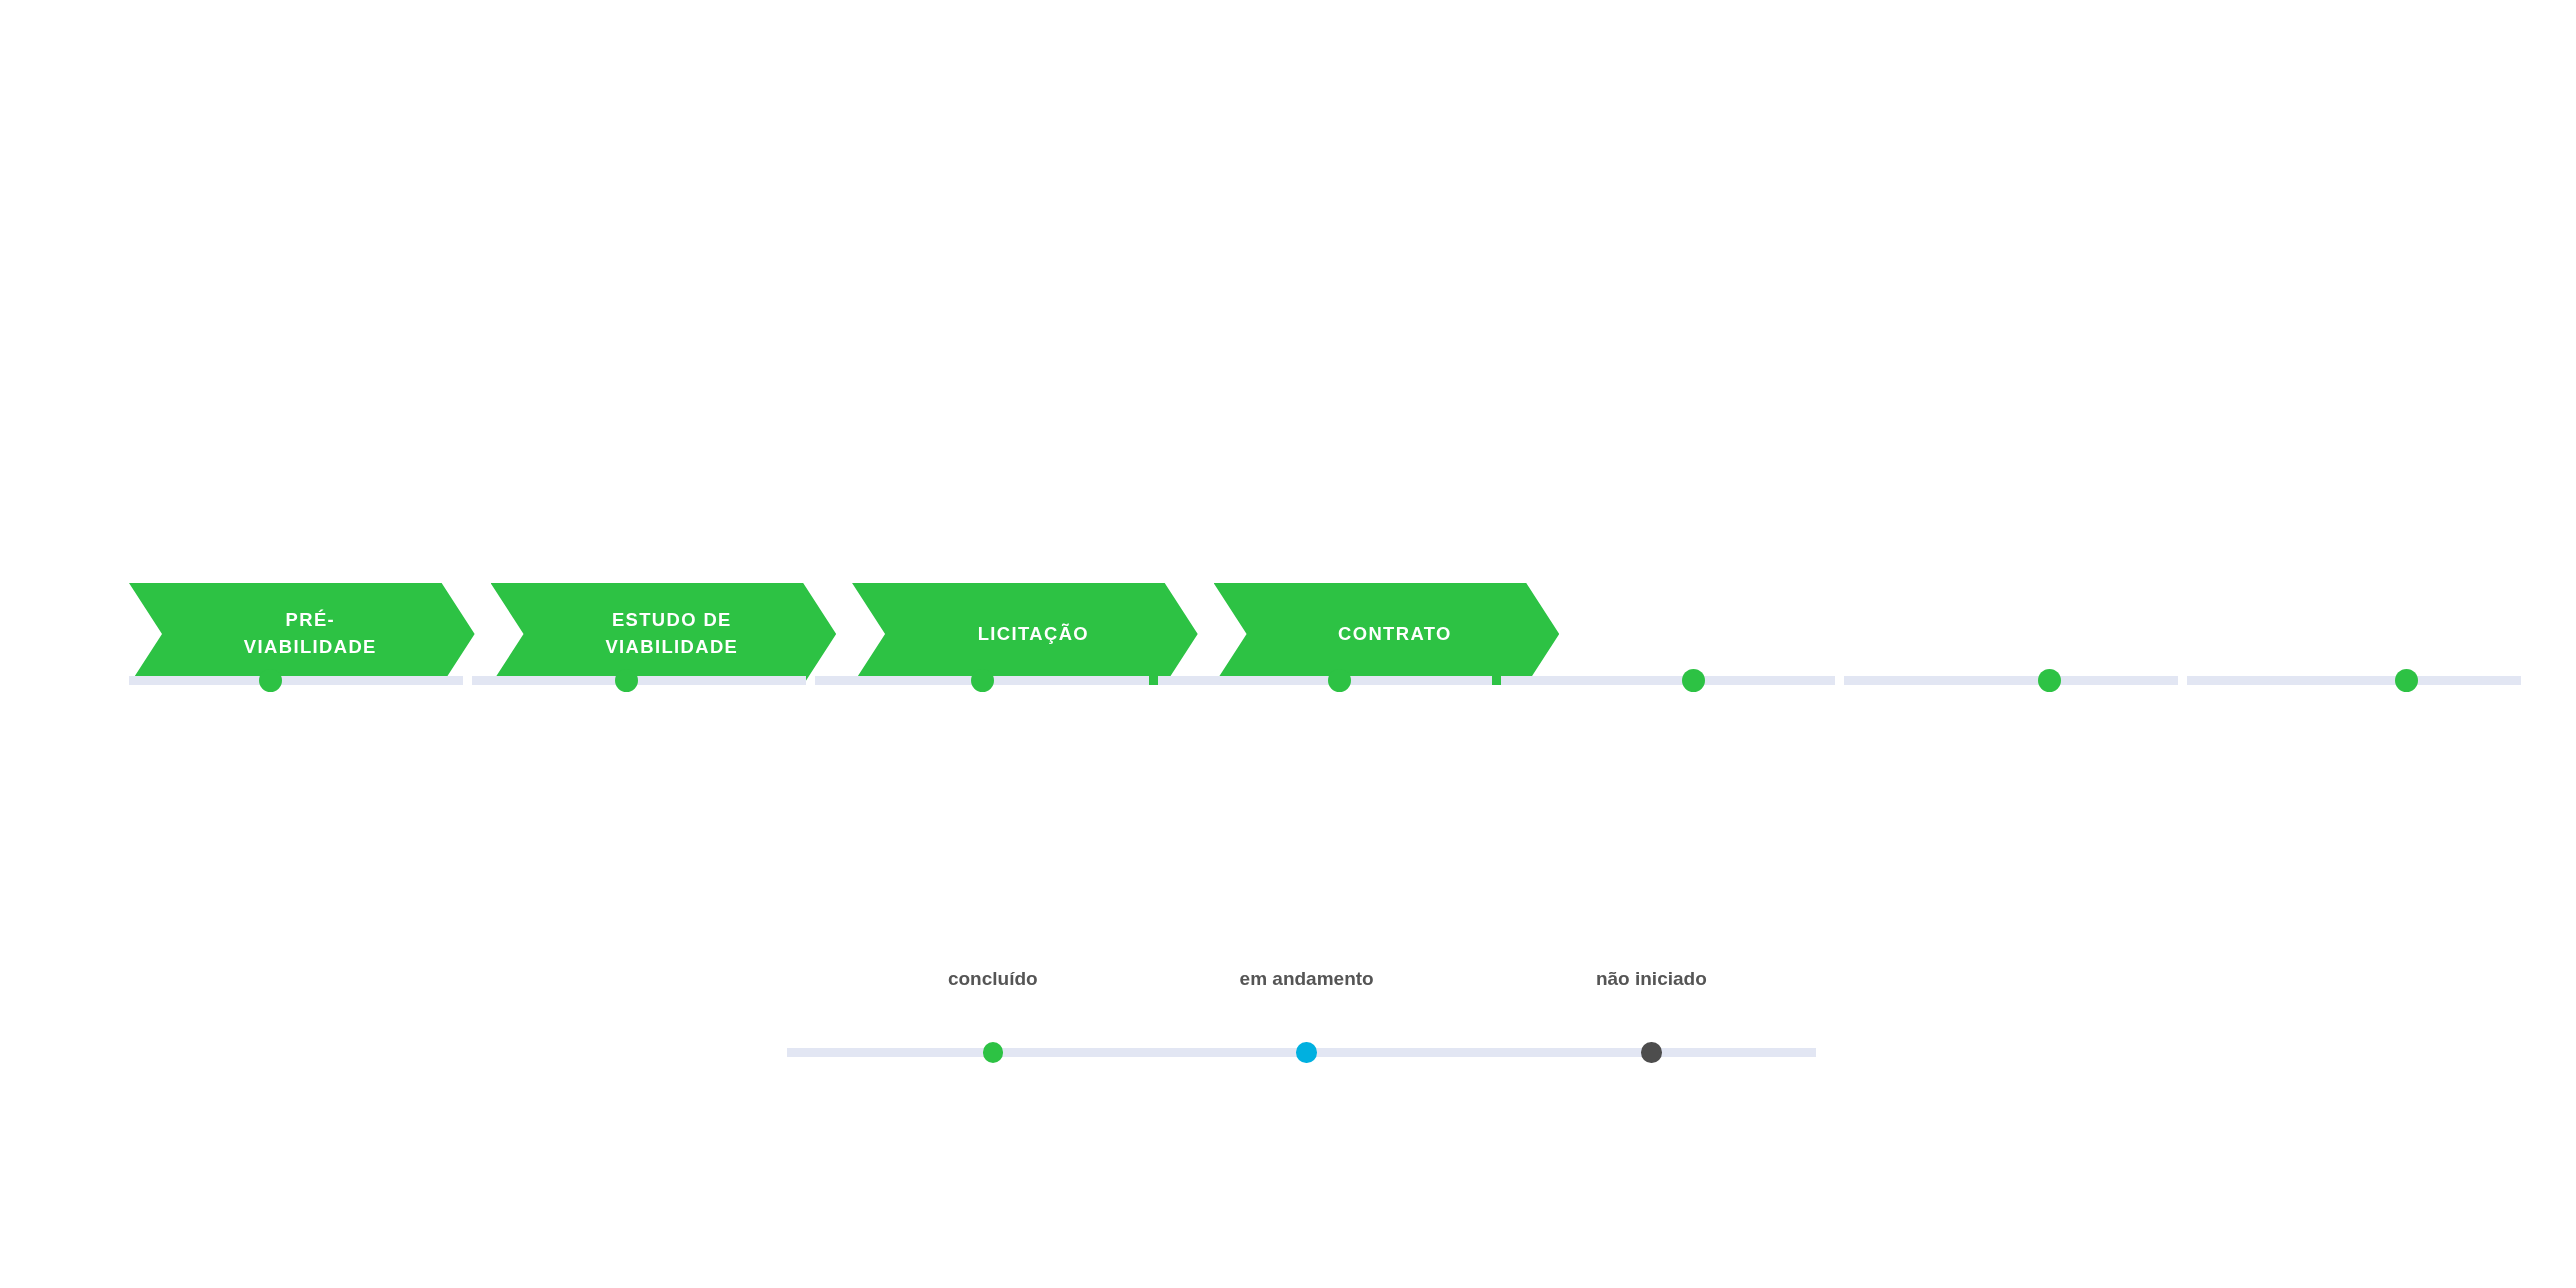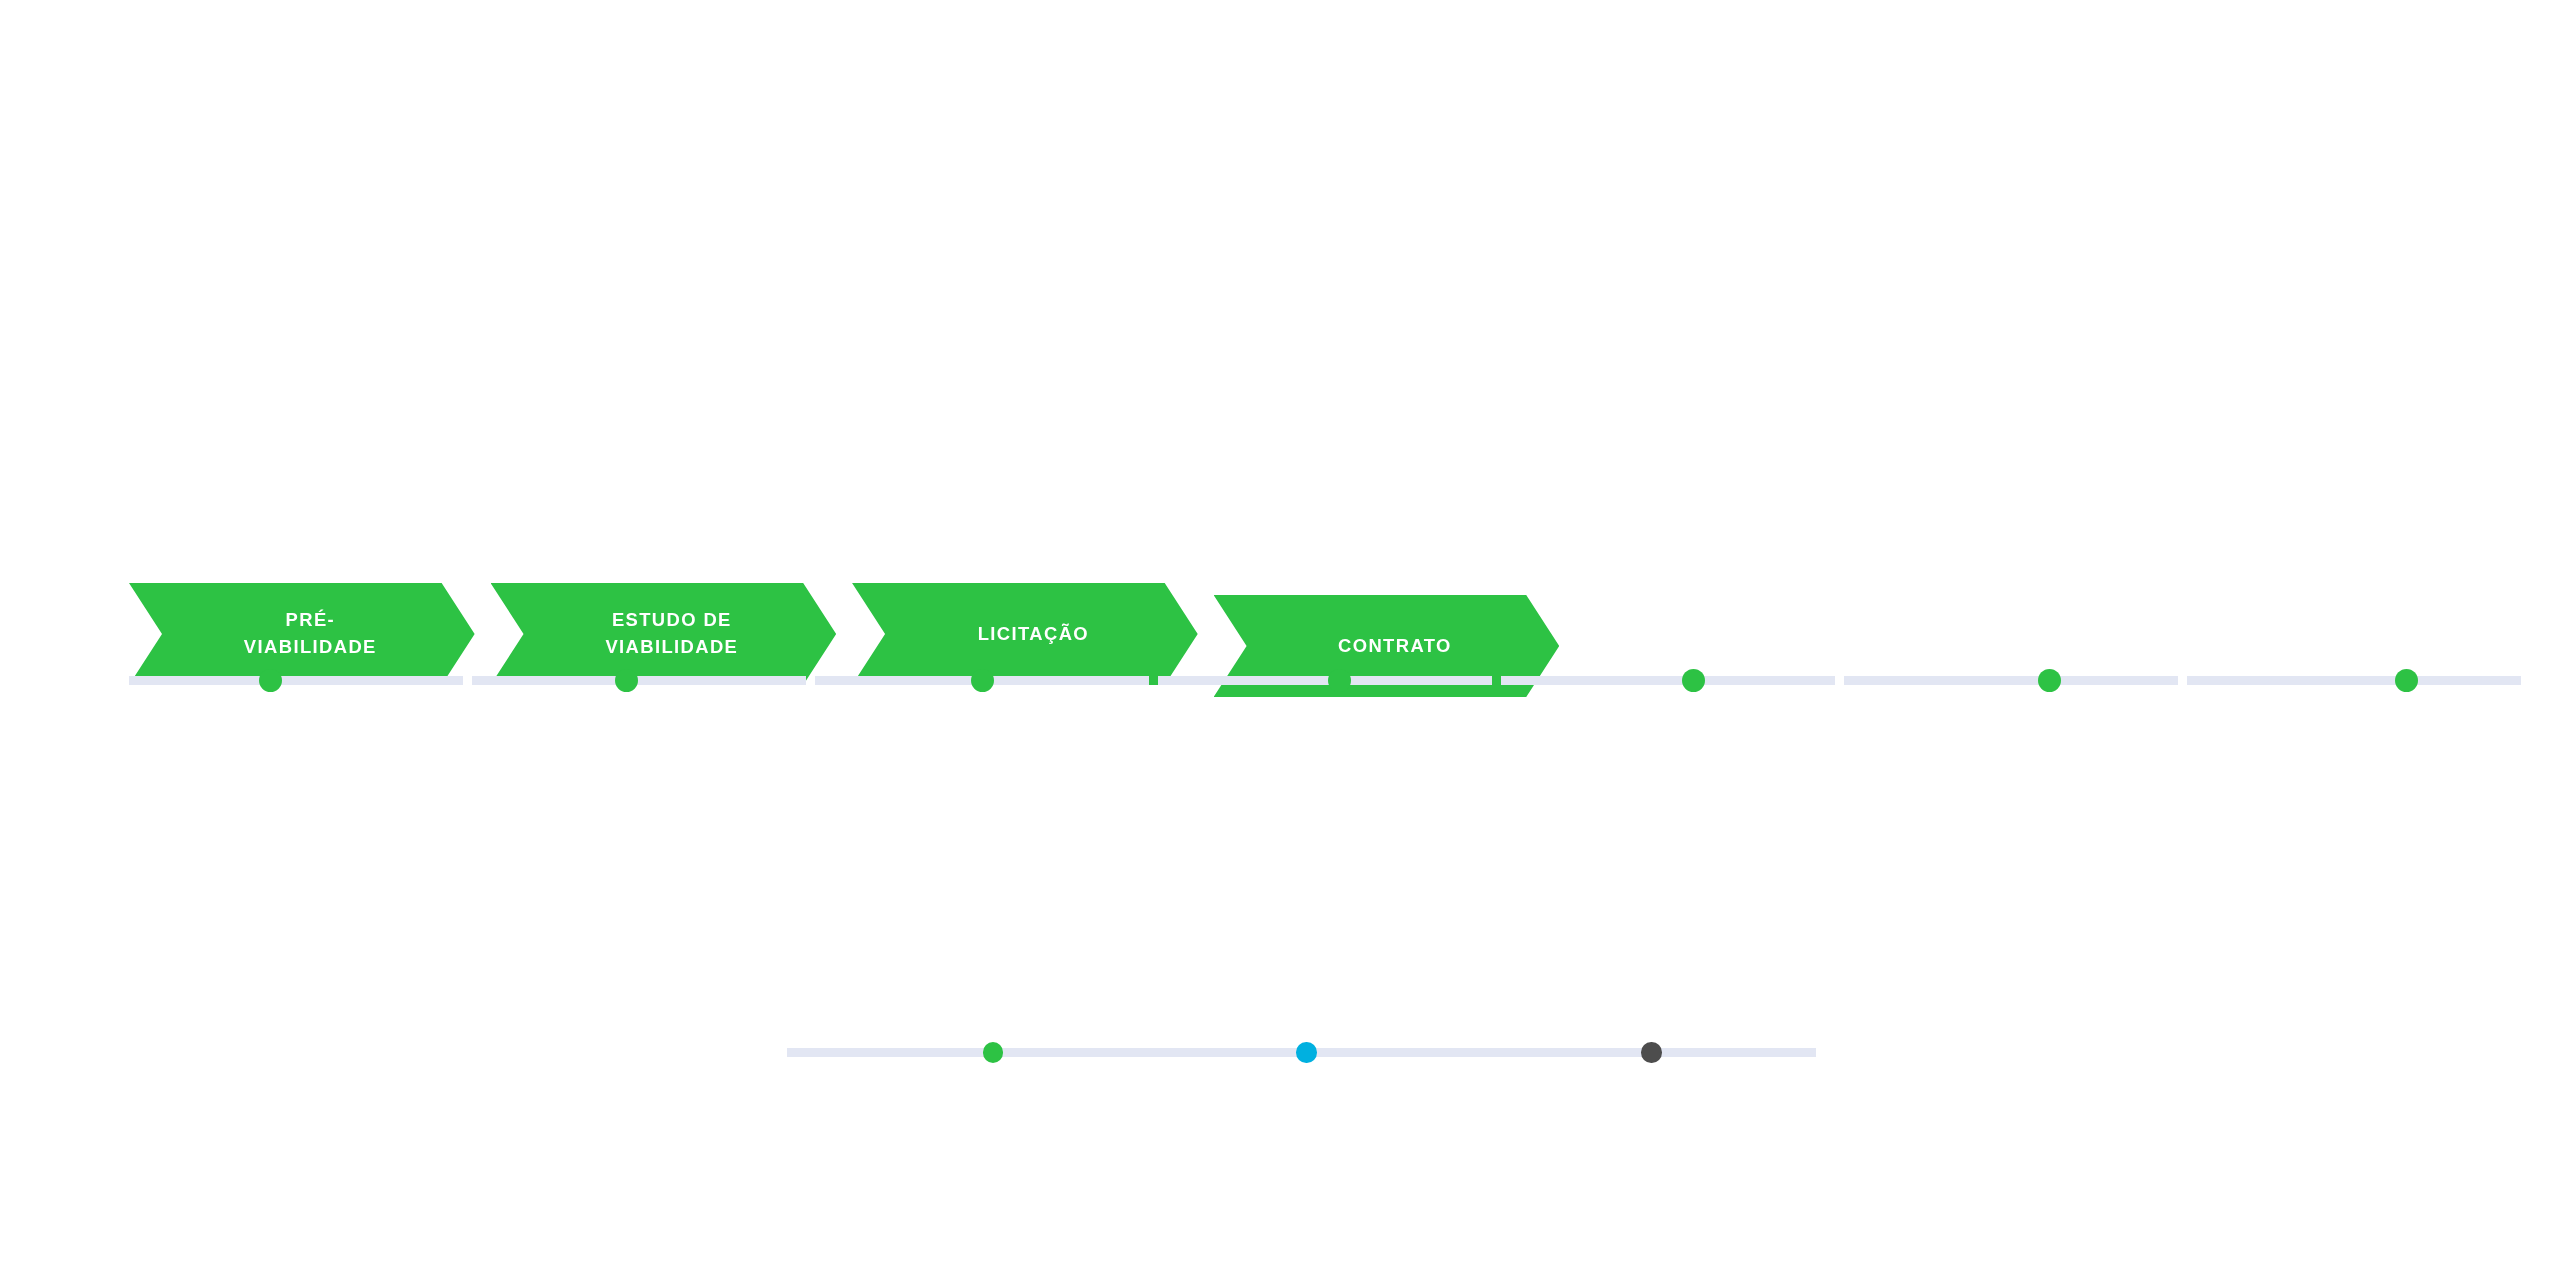--- a/index.html
+++ b/index.html
@@ -152,21 +152,21 @@
         <span class="chevron-label">PRÉ-
 VIABILIDADE</span>
       </div>
       <div class="chevron-step" style="width: 14.45%;">
         <span class="chevron-label">ESTUDO DE
 VIABILIDADE</span>
       </div>
       <div class="chevron-step" style="width: 14.45%;">
         <span class="chevron-label">LICITAÇÃO</span>
       </div>
-      <div class="chevron-step" style="width: 14.45%; margin-top: 12px;">
+      <div class="chevron-step" style="width: 14.45%;">
         <span class="chevron-label">CONTRATO</span>
       </div>
     </div>
 
   <div class="rail" id="process-rail">
     <div class="rail-segments">
         <div class="rail-seg" style="width: 14.45%;"></div>
         <div class="rail-seg" style="width: 14.45%;"></div>
         <div class="rail-seg" style="width: 14.45%;"></div>
         <div class="rail-seg" style="width: 14.45%;"></div>
@@ -182,20 +182,25 @@
         <div class="rail-dot" style="left: 65.4%;"></div>
         <div class="rail-dot" style="left: 80.3%;"></div>
         <div class="rail-dot" style="left: 95.2%;"></div>
       </div>
   </div>
 
 </section>
 
 <section id="legend">
 
+  <div class="legend-labels">
+      <span class="legend-label" style="left: 20%;">concluído</span>
+      <span class="legend-label" style="left: 50.5%;">em andamento</span>
+      <span class="legend-label" style="left: 84%;">não iniciado</span>
+    </div>
 
   <div class="rail" id="legend-rail">
     <div class="rail-segments">
         <div class="rail-seg" style="width: 50%;"></div>
         <div class="rail-seg" style="width: 50%;"></div>
       </div>
     <div class="rail-dots">
         <div class="rail-dot" style="left: 20%;"></div>
         <div class="rail-dot status-em-andamento" style="left: 50.5%;"></div>
         <div class="rail-dot status-nao-iniciado" style="left: 84%;"></div>

